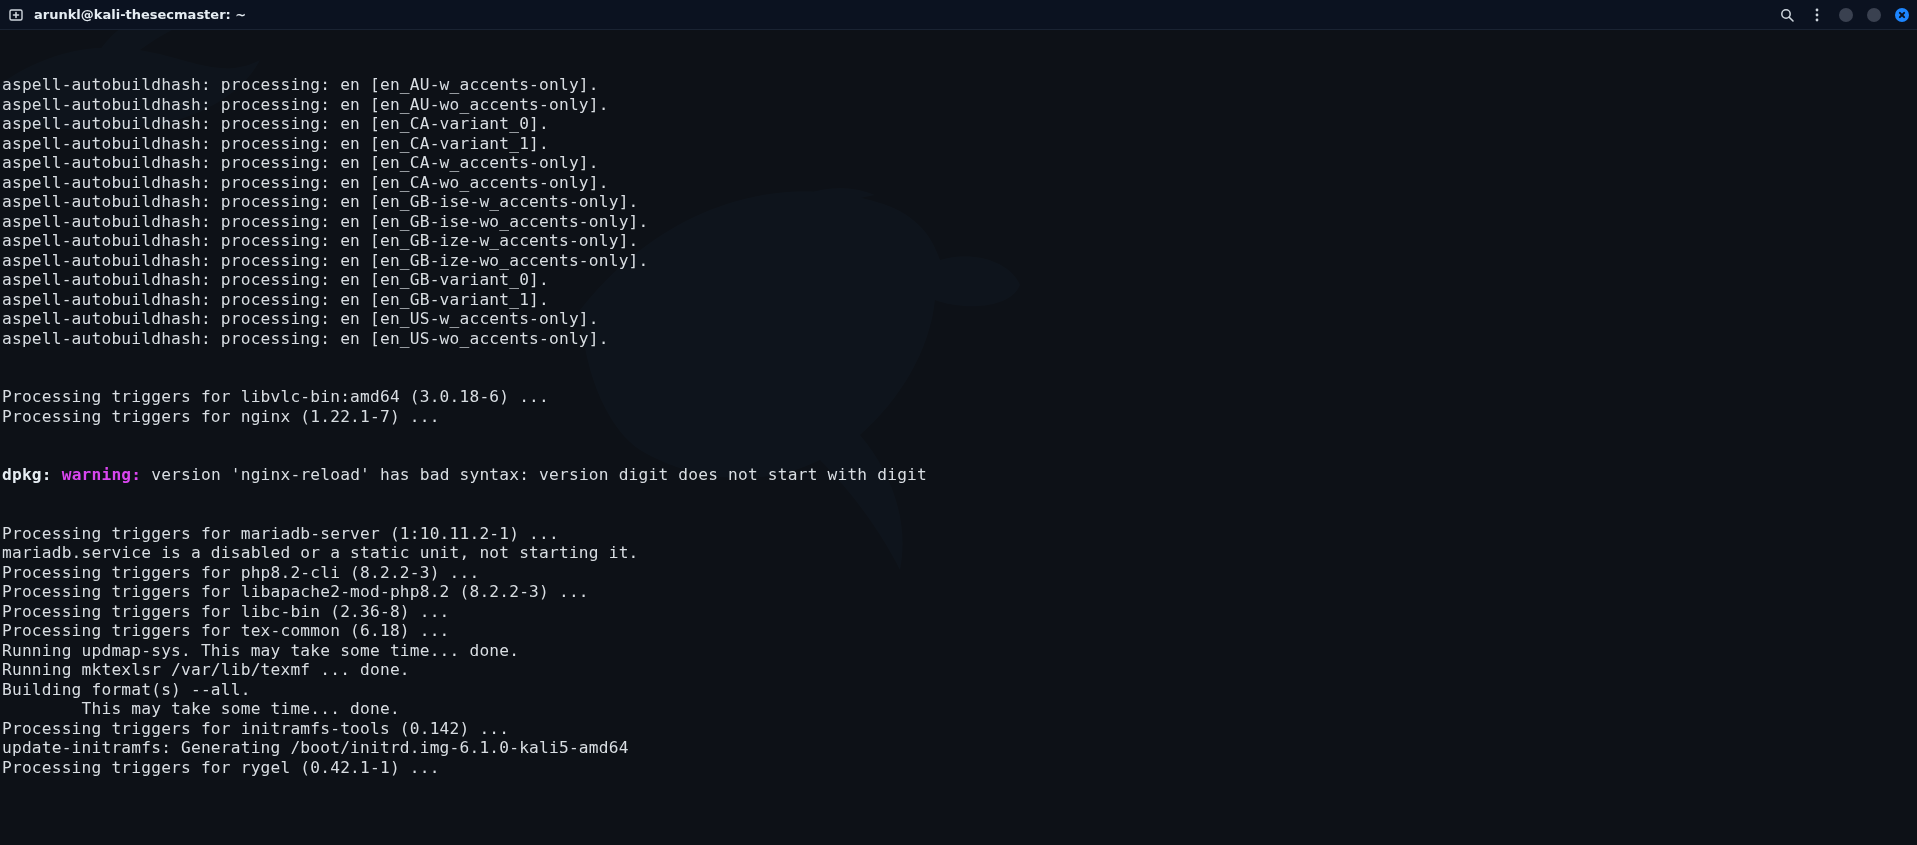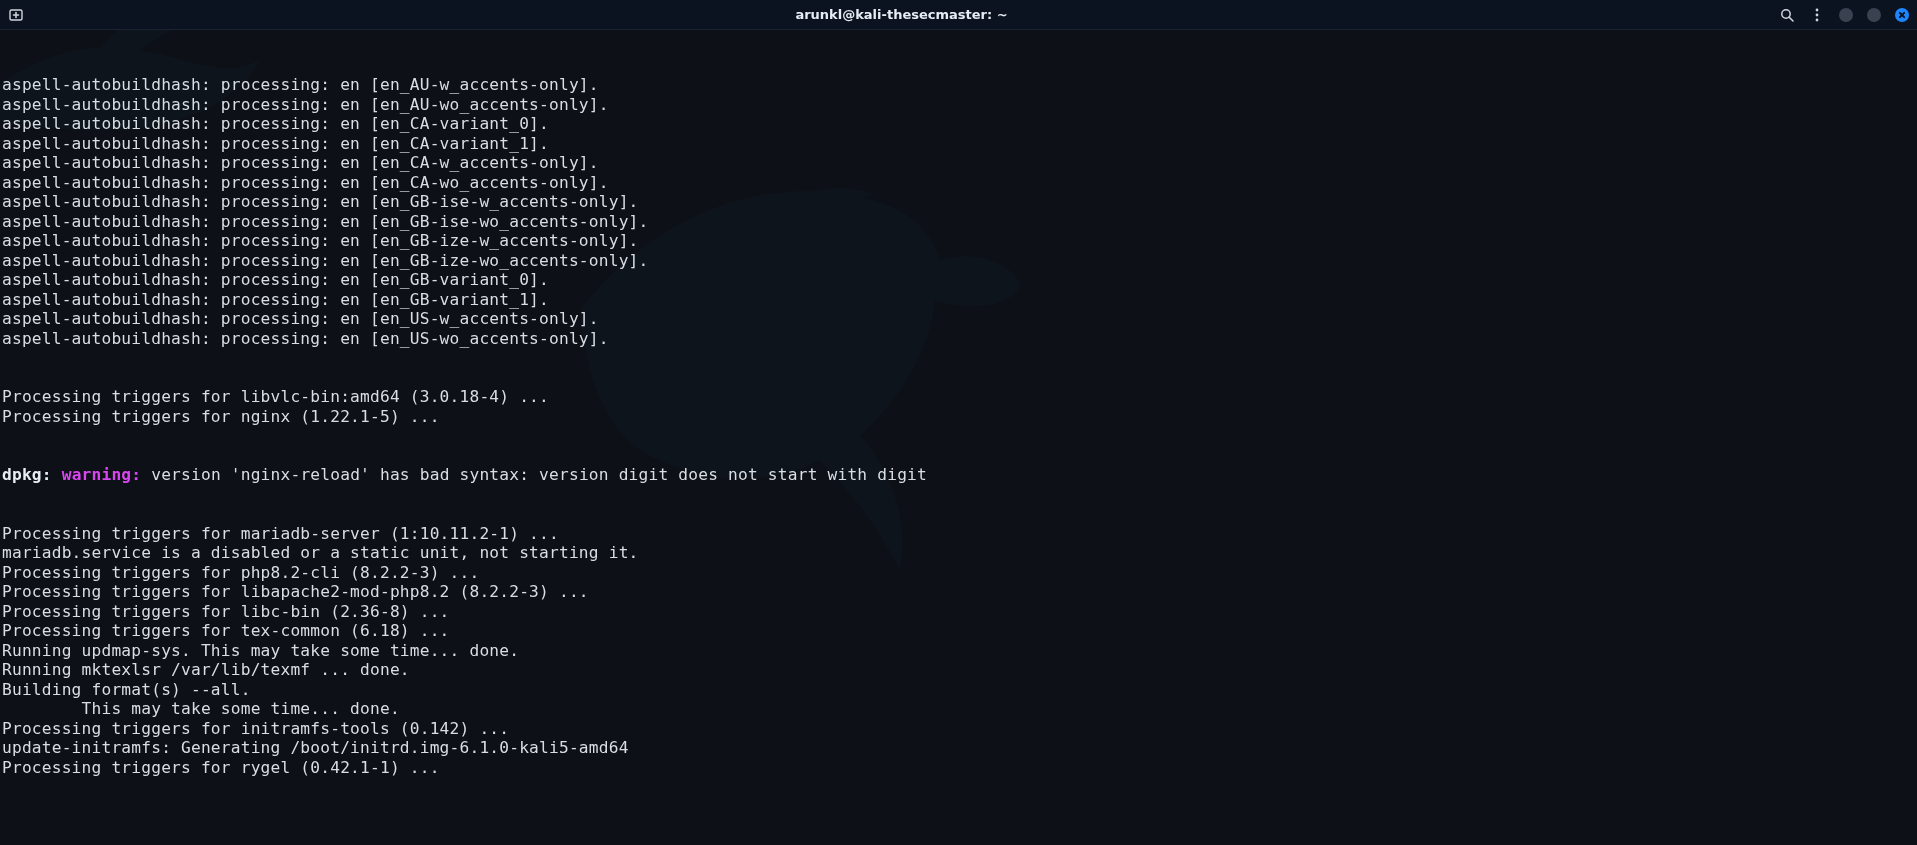--- a/index.html
+++ b/index.html
@@ -27,21 +27,21 @@
     padding: 0 8px;
     gap: 10px;
     font-family: "DejaVu Sans", "Segoe UI", sans-serif;
     font-size: 13px;
     color: #e6edf3;
     border-bottom: 1px solid #1a2332;
     position: relative;
     z-index: 3;
   }
   .tbar-left, .tbar-right { display: flex; align-items: center; gap: 14px; }
-  .tbar-title { flex: 1; text-align: center; font-weight: 600; color:#e6edf3; }
+  .tbar-title { flex: 1; font-weight: 600; color:#e6edf3; }
   .icon { display:inline-flex; align-items:center; justify-content:center; width:16px; height:16px; }
   .icon svg { width:16px; height:16px; }
   .window-dot { width:14px; height:14px; border-radius:50%; background:#3a4150; }
   .window-dot.close { background:#1d86ff; position:relative; }
   .window-dot.close::before,
   .window-dot.close::after {
     content:""; position:absolute; left:3px; top:6px; width:8px; height:2px; background:#0b1220; border-radius:1px;
   }
   .window-dot.close::before { transform: rotate(45deg); }
   .window-dot.close::after  { transform: rotate(-45deg); }
@@ -101,20 +101,20 @@
         </svg>
     </span>
     <span class="window-dot"></span>
     <span class="window-dot"></span>
     <span class="window-dot close"></span>
   </div>
 </div>
 
 <div class="terminal">
   <div id="aspell-block"><div class="line">aspell-autobuildhash: processing: en [en_AU-w_accents-only].</div><div class="line">aspell-autobuildhash: processing: en [en_AU-wo_accents-only].</div><div class="line">aspell-autobuildhash: processing: en [en_CA-variant_0].</div><div class="line">aspell-autobuildhash: processing: en [en_CA-variant_1].</div><div class="line">aspell-autobuildhash: processing: en [en_CA-w_accents-only].</div><div class="line">aspell-autobuildhash: processing: en [en_CA-wo_accents-only].</div><div class="line">aspell-autobuildhash: processing: en [en_GB-ise-w_accents-only].</div><div class="line">aspell-autobuildhash: processing: en [en_GB-ise-wo_accents-only].</div><div class="line">aspell-autobuildhash: processing: en [en_GB-ize-w_accents-only].</div><div class="line">aspell-autobuildhash: processing: en [en_GB-ize-wo_accents-only].</div><div class="line">aspell-autobuildhash: processing: en [en_GB-variant_0].</div><div class="line">aspell-autobuildhash: processing: en [en_GB-variant_1].</div><div class="line">aspell-autobuildhash: processing: en [en_US-w_accents-only].</div><div class="line">aspell-autobuildhash: processing: en [en_US-wo_accents-only].</div></div>
-  <div id="post-aspell"><div class="line">Processing triggers for libvlc-bin:amd64 (3.0.18-4) ...</div><div class="line">Processing triggers for nginx (1.22.1-5) ...</div></div>
+  <div id="post-aspell"><div class="line">Processing triggers for libvlc-bin:amd64 (3.0.18-6) ...</div><div class="line">Processing triggers for nginx (1.22.1-7) ...</div></div>
   <div class="line"><span class="b white">dpkg: </span><span class="b orange">warning:</span><span> version 'nginx-reload' has bad syntax: version digit does not start with digit</span></div>
   <div id="post-warning"><div class="line">Processing triggers for mariadb-server (1:10.11.2-1) ...</div><div class="line">mariadb.service is a disabled or a static unit, not starting it.</div><div class="line">Processing triggers for php8.2-cli (8.2.2-3) ...</div><div class="line">Processing triggers for libapache2-mod-php8.2 (8.2.2-3) ...</div><div class="line">Processing triggers for libc-bin (2.36-8) ...</div><div class="line">Processing triggers for tex-common (6.18) ...</div><div class="line">Running updmap-sys. This may take some time... done.</div><div class="line">Running mktexlsr /var/lib/texmf ... done.</div><div class="line">Building format(s) --all.</div><div class="line">        This may take some time... done.</div><div class="line">Processing triggers for initramfs-tools (0.142) ...</div><div class="line">update-initramfs: Generating /boot/initrd.img-6.1.0-kali5-amd64</div><div class="line">Processing triggers for rygel (0.42.1-1) ...</div></div>
   <div class="line"> </div>
 
   
   
 </div>
 
 </body></html>

